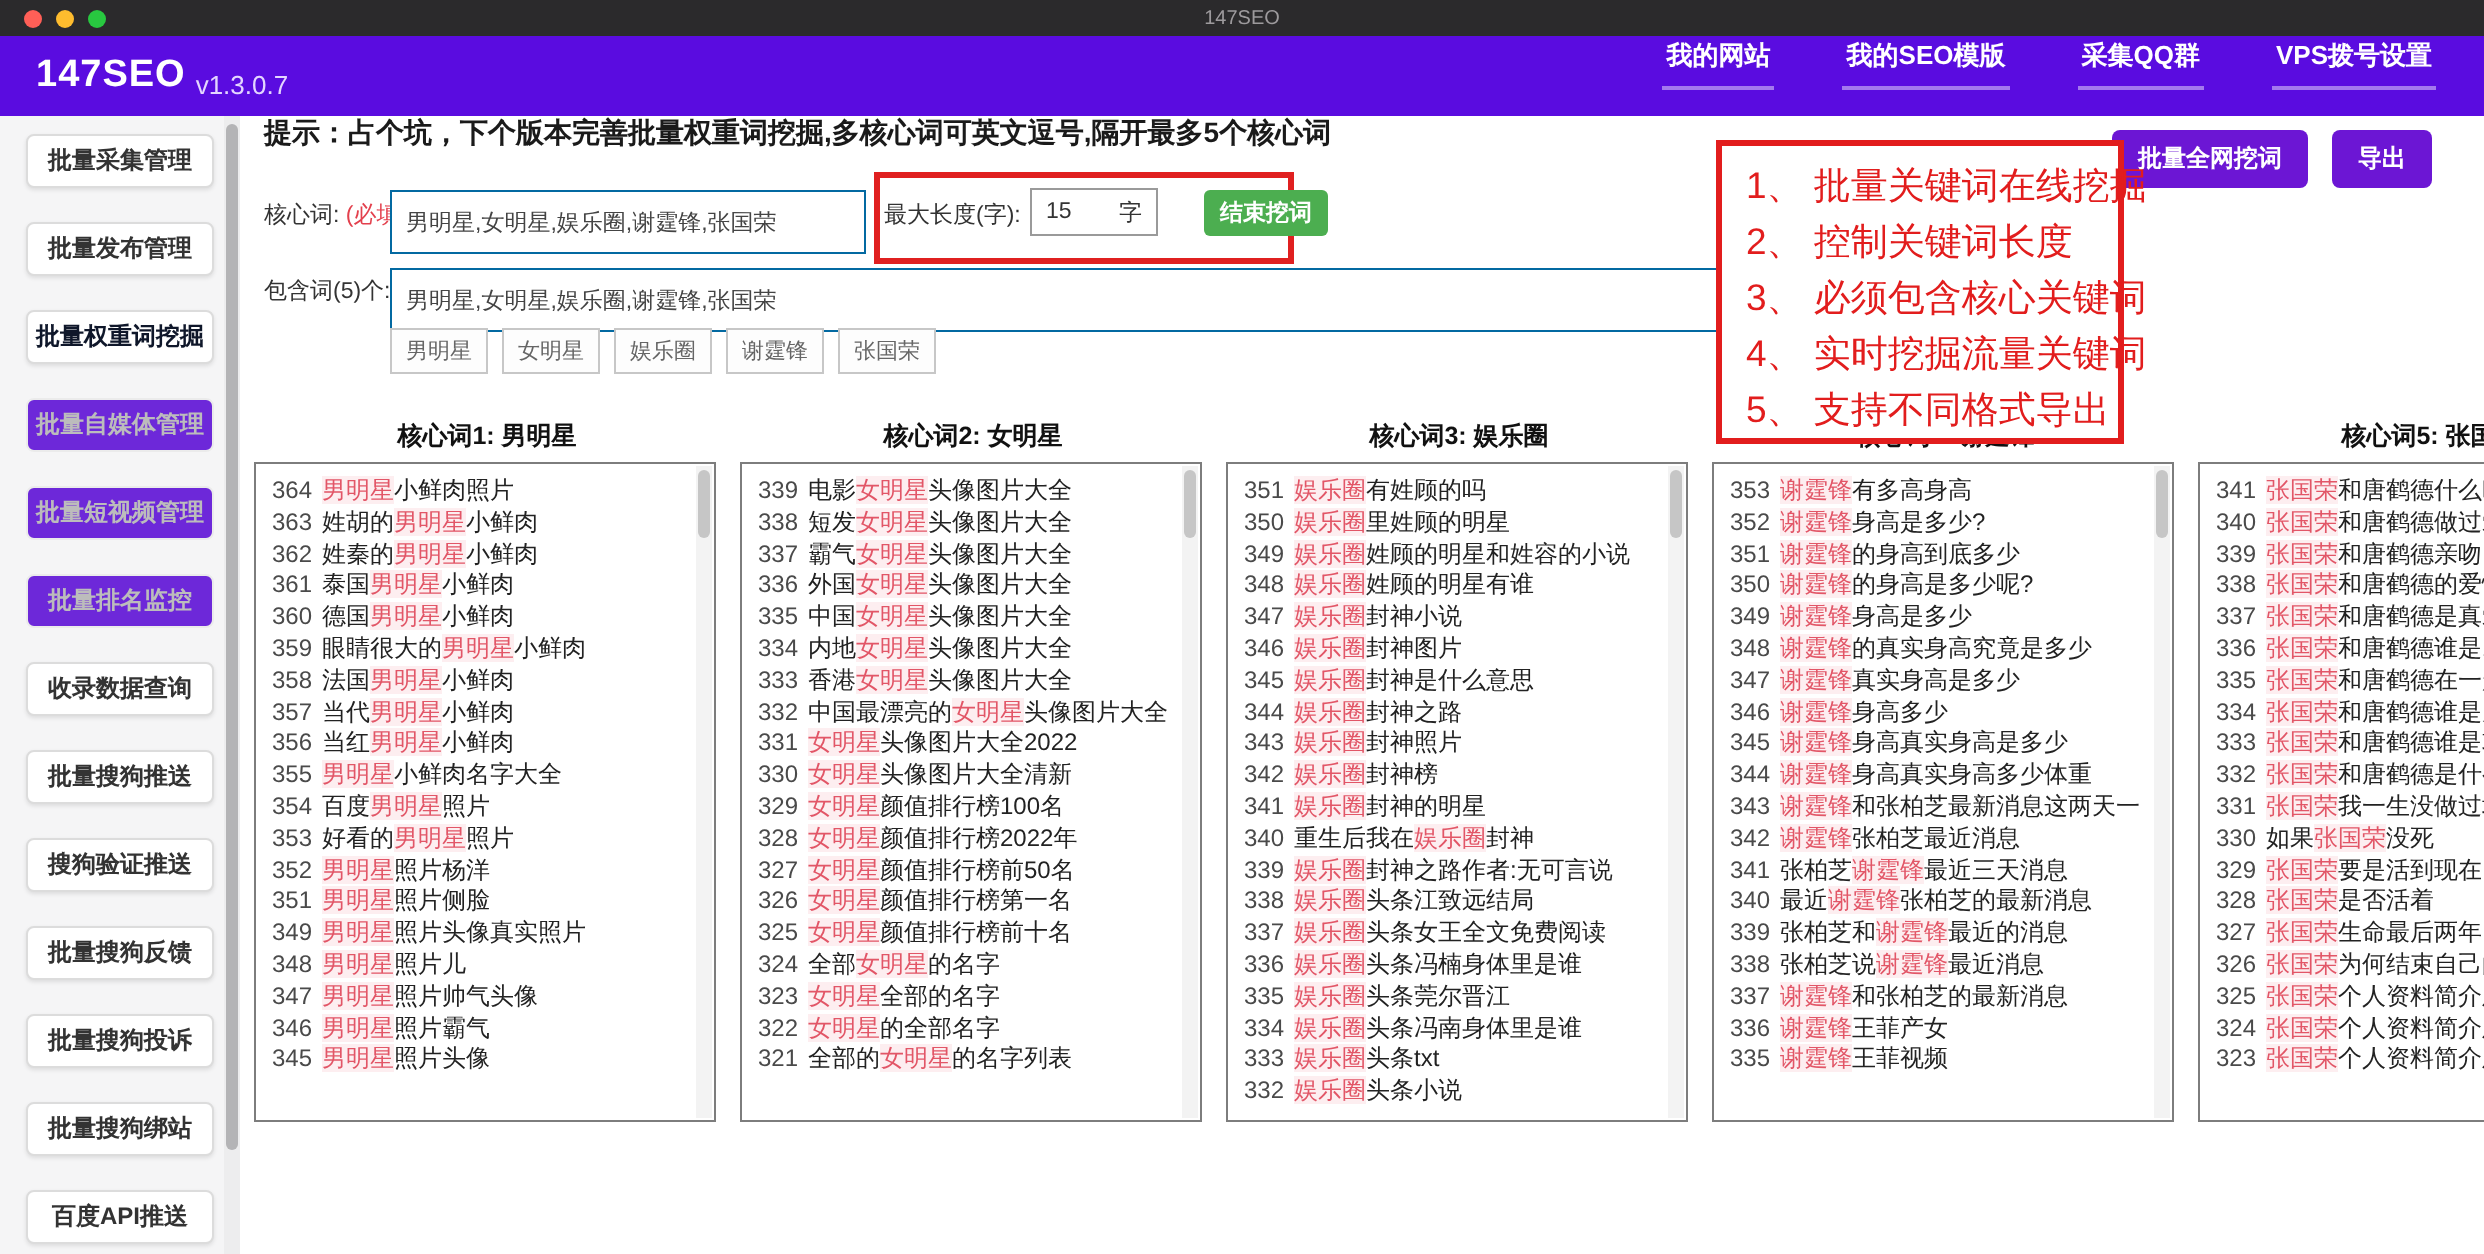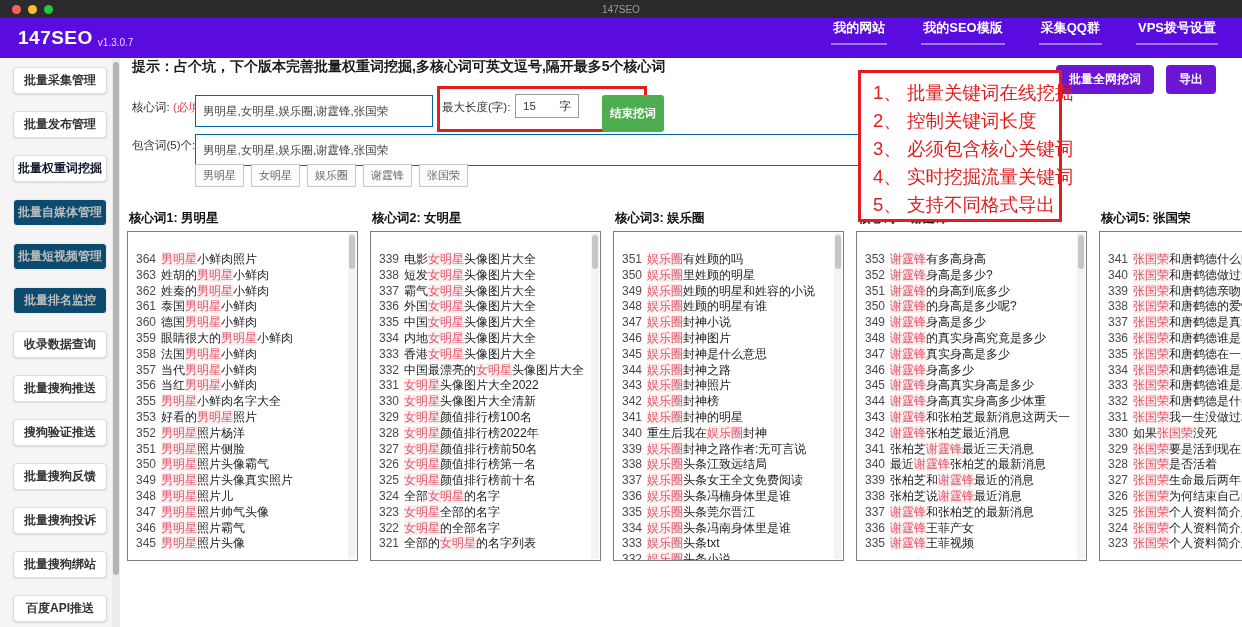--- a/index.html
+++ b/index.html
@@ -11,74 +11,74 @@
             display:flex;align-items:center;}
   .lights{display:flex;gap:7px;margin-left:12px;}
   .light{width:9px;height:9px;border-radius:50%;}
   .light.red{background:#ff5f57;} .light.yellow{background:#febc2e;} .light.green{background:#28c840;}
   .tb-title{position:absolute;left:0;right:0;text-align:center;font-size:10px;color:#9d9a9d;}
 
   
   .appheader{position:absolute;left:0;top:18px;width:1242px;height:40px;background:#5a0ce0;
              display:flex;align-items:center;}
   .brand{color:#fff;font-size:19px;font-weight:bold;margin-left:18px;letter-spacing:.5px;}
-  .version{color:#e4d6ff;font-size:10px;margin-left:5px;margin-top:8px;}
+  .version{color:#e4d6ff;font-size:13px;margin-left:5px;margin-top:8px;}
   .nav{position:absolute;right:24px;top:0;height:24px;display:flex;align-items:center;gap:34px;}
   .nav-item{color:#fff;font-size:13px;font-weight:bold;cursor:pointer;
             padding:4px 2px 6px;border-bottom:2px solid rgba(255,255,255,.45);}
 
   
   .sidebar{position:absolute;left:0;top:58px;width:120px;bottom:0;background:#f5f5f6;}
   .side-btn{width:92px;height:25px;line-height:25px;margin:0 auto 17px;background:#fff;
             border:1px solid #dcdcdc;border-radius:4px;box-shadow:0 1px 2px rgba(0,0,0,.10);
             font-size:12px;font-weight:bold;color:#333;text-align:center;cursor:pointer;
             white-space:nowrap;overflow:hidden;}
   .side-btn.first{margin-top:9px;}
   .side-btn.active{color:#0f172a;}
-  .side-btn.disabled{color:#bcbcbc;background:#0c4a6e;border-color:#ebebeb;box-shadow:none;}
+  .side-btn.disabled{color:#bcbcbc;background:#6d28d9;border-color:#ebebeb;box-shadow:none;}
   .side-scroll{position:absolute;right:0;top:0;bottom:0;width:8px;background:#ededee;}
   .side-thumb{position:absolute;left:1px;right:1px;top:4px;height:513px;background:#b4b4b6;border-radius:4px;}
 
   
   .main{position:absolute;left:120px;top:58px;right:0;bottom:0;background:#fff;}
   .hint{position:absolute;left:12px;top:0;font-size:14px;font-weight:bold;color:#1a1a1a;}
   .top-buttons{position:absolute;right:26px;top:7px;display:flex;gap:12px;}
   .btn-purple{background:#6c16d4;color:#fff;font-size:12px;font-weight:bold;border:none;
               padding:6px 13px;border-radius:4px;cursor:pointer;white-space:nowrap;}
 
   .form-label{position:absolute;left:12px;font-size:11.5px;color:#333;white-space:nowrap;}
   .req{color:#e3404d;}
   .tinput{position:absolute;height:32px;border:1px solid #0369a1;background:#fff;
           font-size:11.5px;color:#444;padding:0 7px;box-sizing:border-box;font-family:inherit;}
   .core-input{left:75px;top:37px;width:238px;}
   .include-input{left:75px;top:76px;width:665px;}
   .maxlen-label{left:322px;top:42px;}
   .maxlen-box{position:absolute;left:395px;top:36px;width:64px;height:24px;border:1px solid #9a9a9a;
               background:#fff;box-sizing:border-box;display:flex;align-items:center;justify-content:space-between;
               padding:0 7px;font-size:11.5px;color:#333;}
-  .btn-green{position:absolute;left:482px;top:37px;height:37px;background:#4cae50;color:#fff;
+  .btn-green{position:absolute;left:482px;top:37px;height:23px;background:#4cae50;color:#fff;
              border:none;border-radius:3px;font-size:11.5px;font-weight:bold;padding:0 8px;cursor:pointer;}
   .red-frame{position:absolute;left:317px;top:28px;width:204px;height:40px;border:3px solid #e02020;
              pointer-events:none;}
   .label-core{top:42px;} .label-include{top:80px;}
 
   .tags{position:absolute;left:75px;top:106px;display:flex;gap:7px;}
   .tag{border:1px solid #c7c7c7;color:#666;background:#fdfdfd;font-size:11px;padding:3px 7px;cursor:pointer;}
 
   
   .annotation{position:absolute;left:738px;top:12px;width:204px;height:152px;border:3px solid #e21d1d;
               background:#fff;padding:6px 12px 0 12px;box-sizing:border-box;z-index:5;}
   .annotation div{color:#e21d1d;font-size:18.5px;line-height:28px;white-space:nowrap;}
 
   
   .columns{position:absolute;left:7px;top:152px;width:1203px;display:flex;gap:12px;}
   .col{flex:1;min-width:0;}
-  .col-title{font-size:12.5px;font-weight:bold;color:#111;margin:0 0 4px 2px;white-space:nowrap;}
+  .col-title{font-size:12.5px;font-weight:bold;color:#111;margin:0 0 4px 2px;white-space:nowrap;text-align:center;}
   .listbox{position:relative;height:330px;border:1px solid #7d7d7d;background:#fff;
-           box-sizing:border-box;padding:20px 14px 4px 8px;overflow:hidden;}
+           box-sizing:border-box;padding:6px 14px 4px 8px;overflow:hidden;}
   .lrow{font-size:12px;line-height:15.8px;color:#222;}
   .lrow .num{display:inline-block;width:25px;color:#4a4a4a;}
   .kw{color:#e25667;background:#fdeef0;}
   .vscroll{position:absolute;right:1px;top:1px;bottom:1px;width:8px;background:#f3f3f3;}
   .vthumb{position:absolute;left:1px;right:1px;top:2px;height:34px;background:#c6c6c6;border-radius:3px;}
 </style>
 </head>
 <body>
 
 <div class="titlebar">
@@ -174,24 +174,24 @@
           <div class="lrow"><span class="num">364</span><span class="txt"><span class="kw">男明星</span>小鲜肉照片</span></div>
           <div class="lrow"><span class="num">363</span><span class="txt">姓胡的<span class="kw">男明星</span>小鲜肉</span></div>
           <div class="lrow"><span class="num">362</span><span class="txt">姓秦的<span class="kw">男明星</span>小鲜肉</span></div>
           <div class="lrow"><span class="num">361</span><span class="txt">泰国<span class="kw">男明星</span>小鲜肉</span></div>
           <div class="lrow"><span class="num">360</span><span class="txt">德国<span class="kw">男明星</span>小鲜肉</span></div>
           <div class="lrow"><span class="num">359</span><span class="txt">眼睛很大的<span class="kw">男明星</span>小鲜肉</span></div>
           <div class="lrow"><span class="num">358</span><span class="txt">法国<span class="kw">男明星</span>小鲜肉</span></div>
           <div class="lrow"><span class="num">357</span><span class="txt">当代<span class="kw">男明星</span>小鲜肉</span></div>
           <div class="lrow"><span class="num">356</span><span class="txt">当红<span class="kw">男明星</span>小鲜肉</span></div>
           <div class="lrow"><span class="num">355</span><span class="txt"><span class="kw">男明星</span>小鲜肉名字大全</span></div>
+          <div class="lrow"><span class="num">354</span><span class="txt">百度<span class="kw">男明星</span>照片</span></div>
           <div class="lrow"><span class="num">353</span><span class="txt">好看的<span class="kw">男明星</span>照片</span></div>
           <div class="lrow"><span class="num">352</span><span class="txt"><span class="kw">男明星</span>照片杨洋</span></div>
           <div class="lrow"><span class="num">351</span><span class="txt"><span class="kw">男明星</span>照片侧脸</span></div>
-          <div class="lrow"><span class="num">350</span><span class="txt"><span class="kw">男明星</span>照片头像霸气</span></div>
           <div class="lrow"><span class="num">349</span><span class="txt"><span class="kw">男明星</span>照片头像真实照片</span></div>
           <div class="lrow"><span class="num">348</span><span class="txt"><span class="kw">男明星</span>照片儿</span></div>
           <div class="lrow"><span class="num">347</span><span class="txt"><span class="kw">男明星</span>照片帅气头像</span></div>
           <div class="lrow"><span class="num">346</span><span class="txt"><span class="kw">男明星</span>照片霸气</span></div>
           <div class="lrow"><span class="num">345</span><span class="txt"><span class="kw">男明星</span>照片头像</span></div>
           <div class="vscroll">
             <div class="vthumb"></div>
           </div>
         </div>
       </div>

